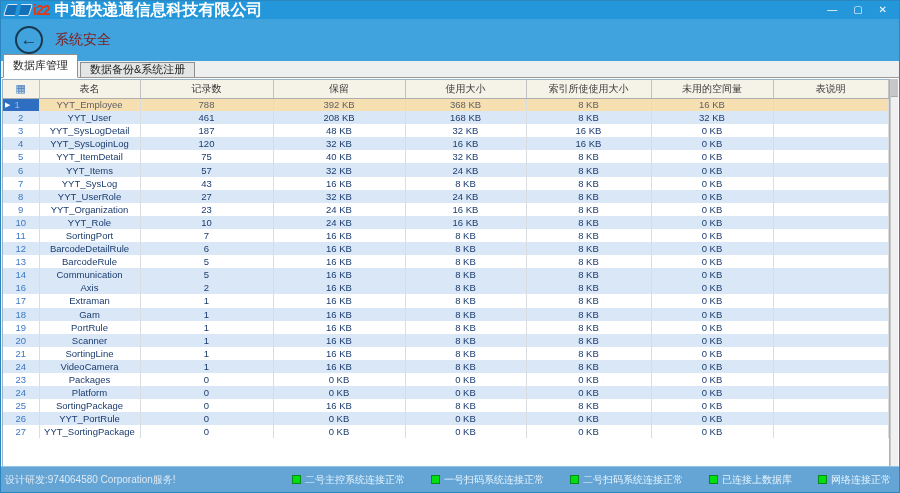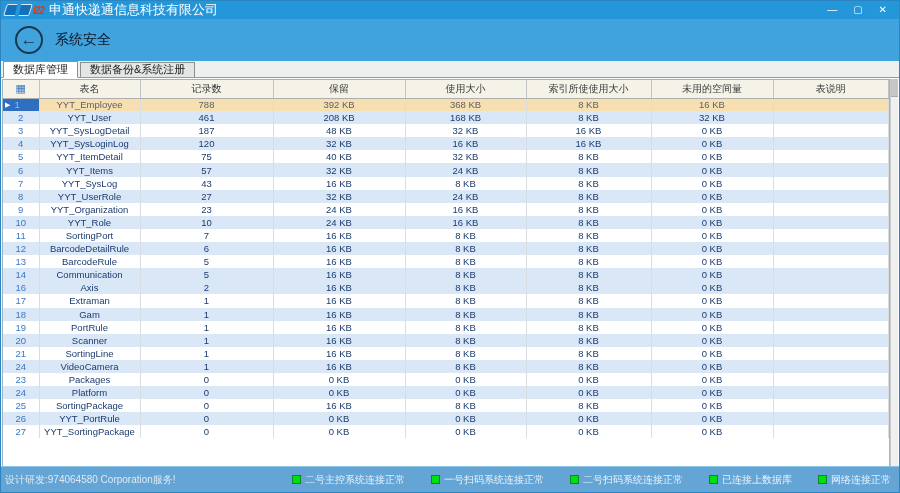--- a/index.html
+++ b/index.html
@@ -9,42 +9,42 @@
     border:1px solid #2b86c0; background:#ffffff; position:relative; }
 
   
   .titlebar { height:18px; background:#2496da; display:flex; align-items:center;
     padding:0 4px; flex:0 0 auto; }
   .logo { display:flex; align-items:center; margin-right:5px; }
   .logo-shape { width:26px; height:12px; background:#1470b8; border:1px solid #dce9f5;
     transform:skewX(-18deg); border-radius:2px; position:relative; }
   .logo-shape::after { content:""; position:absolute; left:10px; top:-1px; width:4px;
     height:12px; background:#2496da; transform:skewX(6deg); }
-  .logo-script { color:#e8360f; font-style:italic; font-weight:bold; font-size:10px;
+  .logo-script { color:#e8360f; font-weight:bold; font-size:14px;
     margin-left:2px; letter-spacing:-1px; }
-  .win-title { color:#ffffff; font-size:13px; font-weight:normal; }
+  .win-title { color:#ffffff; font-size:16px; font-weight:bold; }
   .win-controls { margin-left:auto; display:flex; align-items:center; gap:16px;
     padding-right:8px; }
   .win-btn { color:#ffffff; font-size:10px; line-height:10px; cursor:default; }
 
   
   .pagehead { height:42px; background:#41a3dd; display:flex; align-items:center;
     padding:0 14px; flex:0 0 auto; }
   .back-btn { width:28px; height:28px; border:2px solid #17394f; border-radius:50%;
     display:flex; align-items:center; justify-content:center; color:#17394f;
     font-size:17px; font-weight:bold; background:transparent; }
-  .page-title { color:#0f172a; font-size:14px; margin-left:12px; }
+  .page-title { color:#7f1d1d; font-size:14px; margin-left:12px; }
 
   
   .tabbar { height:17px; background:#eef0f0; display:flex; align-items:flex-end;
     padding-left:2px; border-bottom:1px solid #9a9a9a; flex:0 0 auto; }
   .tab { font-size:11px; padding:1px 9px 2px 9px; border:1px solid #8f8f8f;
     border-bottom:none; margin-right:2px; color:#222; background:#e4e6e6;
     height:15px; display:flex; align-items:center; }
-  .tab.active { background:#ffffff; height:17px; position:relative; top:1px;
+  .tab.active { background:#ffffff; height:24px; position:relative; top:1px;
     border-bottom:1px solid #ffffff; }
 
   
   .content { flex:1 1 auto; background:#fbfbfb; position:relative; overflow:hidden; }
   .grid-wrap { position:absolute; left:1px; top:1px; right:9px; bottom:0;
     border:1px solid #9db4c8; border-bottom:none; background:#ffffff; }
   table { border-collapse:collapse; table-layout:fixed; width:100%; }
   th { background:#f5f2e8; font-weight:normal; font-size:10px; color:#3a3a3a;
     height:18px; border-right:1px solid #c2c2c2; border-bottom:1px solid #aeaeae;
     overflow:hidden; white-space:nowrap; }

